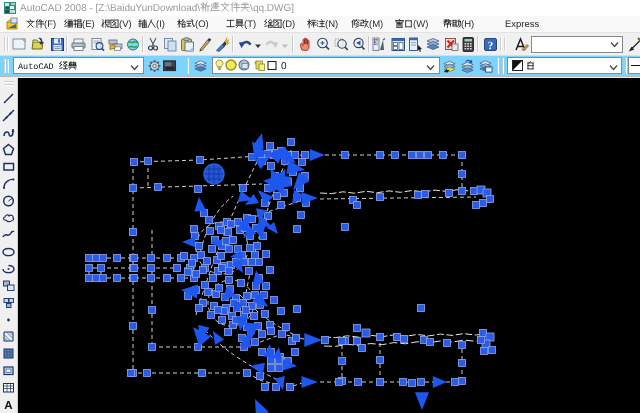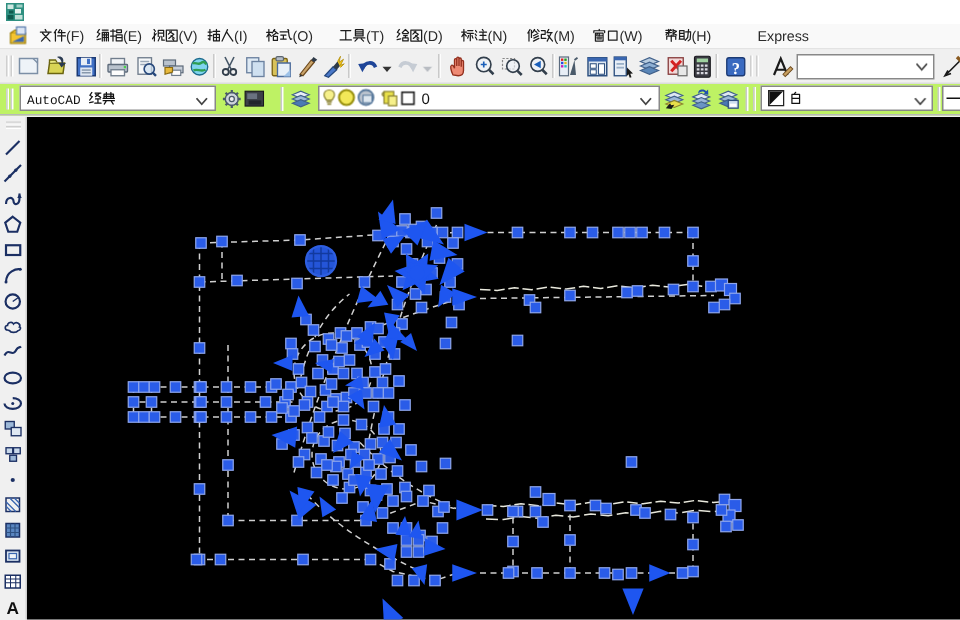--- a/index.html
+++ b/index.html
@@ -2,41 +2,52 @@
 <html><head><meta charset="utf-8"><style>
 *{margin:0;padding:0;box-sizing:border-box}
 html,body{width:640px;height:413px;overflow:hidden;background:#f0f0f0;text-rendering:geometricPrecision;
  font-family:"Liberation Sans",sans-serif}
 .abs{position:absolute;transform:translateZ(0)}
 #titlebar{position:absolute;left:0;top:0;width:640px;height:16px;background:#fff}
 #title{position:absolute;left:20px;top:2px;font-size:10px;color:#98989a;white-space:nowrap;transform:translateZ(0)}
 #menubar{position:absolute;left:0;top:16px;width:640px;height:17px;background:#f9f9f9;border-bottom:1px solid #e3e3e3}
 .mi{position:absolute;top:3px;font-size:9.5px;color:#2a2a2a;white-space:nowrap;transform:translateZ(0)}
 #row1{position:absolute;left:0;top:33px;width:640px;height:23px;background:#f0f0f0;border-bottom:1px solid #dcdcdc}
-#row2{position:absolute;left:0;top:56px;width:640px;height:21px;background:#bef264;border-bottom:1px solid #b8b8b8}
+#row2{position:absolute;left:0;top:56px;width:640px;height:21px;background:#7dd3fc;border-bottom:1px solid #b8b8b8}
 .ic{position:absolute;top:3px;width:17px;height:17px}
 .ic2{position:absolute;top:2px;width:16px;height:16px}
 .sep{position:absolute;top:3px;width:1px;height:16px;background:#c9c9c9;box-shadow:1px 0 0 #fdfdfd}
 .sep2{position:absolute;top:2px;width:1px;height:16px;background:#c9c9c9;box-shadow:1px 0 0 #fdfdfd}
 .grip{position:absolute;top:4px;width:1px;height:14px;background:#cfcfcf;box-shadow:1px 0 0 #fff}
 .combo{position:absolute;background:#fff;border:1px solid #888;}
 #lefttb{position:absolute;left:0;top:78px;width:18px;height:335px;background:#f0f0f0;border-right:1px solid #cfcfcf}
 .lic{position:absolute;left:1px;width:15px;height:15px}
 #canvas{position:absolute;left:18px;top:78px;width:622px;height:335px;background:#000}
 </style></head><body>
 <div id="titlebar">
 <svg class="abs" style="left:4px;top:2px" width="12" height="12" viewBox="0 0 12 12">
 <rect x="0" y="0" width="12" height="12" fill="#2e8f80"></rect>
 <rect x="1" y="1" width="4" height="3" fill="#cfe8e2"></rect>
       <rect x="7" y="1" width="4" height="2" fill="#9fd0c6"></rect>
 <rect x="2" y="5" width="3" height="2" fill="#0f5a4e"></rect>
       <rect x="6" y="4" width="4" height="3" fill="#e4f2ee"></rect>
 <rect x="1" y="8" width="4" height="3" fill="#0f5a4e"></rect>
       <rect x="6" y="8" width="5" height="3" fill="#bfe0d8"></rect>
 </svg>
+<div id="title"><span>AutoCAD 2008 - [Z:\BaiduYunDownload\</span><svg width="10" height="10" viewBox="0 0 12 12" style="display:inline-block;vertical-align:-1px">
+        <path d="M3.4,0.6L4.2,1.8 M1.0,2.6L6.2,2.6 M2.0,3.8L5.0,6.0 M5.0,3.8L2.0,6.0 M1.2,7.0L6.0,7.0 M3.6,7.0L3.6,11.2 M8.6,0.8L6.8,3.2 M6.8,3.2L6.8,11.2 M6.8,4.8L11.2,4.8 M9.6,4.8L9.6,11.2" stroke="#98989a" stroke-width="1.0" fill="none" stroke-linecap="round"></path>
+      </svg><svg width="10" height="10" viewBox="0 0 12 12" style="display:inline-block;vertical-align:-1px">
+        <path d="M4.0,1.4L10.0,1.4 M4.0,3.3L10.0,3.3 M3.6,5.2L10.4,5.2 M4.0,7.2L10.0,7.2 M7.0,0.8L7.0,7.8 M2.6,2.6L1.6,5.2 M2.8,6.2L1.2,10.2 M1.2,10.2L11.2,10.2" stroke="#98989a" stroke-width="1.0" fill="none" stroke-linecap="round"></path>
+      </svg><svg width="10" height="10" viewBox="0 0 12 12" style="display:inline-block;vertical-align:-1px">
+        <path d="M5.5,0.8L6.3,2.2 M1.2,3.2L10.8,3.2 M8.8,4.2L2.2,11.2 M3.2,4.2L9.8,11.2" stroke="#98989a" stroke-width="1.0" fill="none" stroke-linecap="round"></path>
+      </svg><svg width="10" height="10" viewBox="0 0 12 12" style="display:inline-block;vertical-align:-1px">
+        <path d="M3.6,0.8L1.6,3.8 M2.6,3.2L2.6,11.2 M6.8,0.8L5.2,3.2 M5.0,3.6L11.2,3.6 M4.6,6.6L11.6,6.6 M8.1,1.6L8.1,11.2" stroke="#98989a" stroke-width="1.0" fill="none" stroke-linecap="round"></path>
+      </svg><svg width="10" height="10" viewBox="0 0 12 12" style="display:inline-block;vertical-align:-1px">
+        <path d="M3.8,1.2L3.8,2.6 M8.2,1.2L8.2,2.6 M1.6,3.2L10.4,3.2 M6.0,1.0L6.0,6.6 M1.0,6.6L11.0,6.6 M5.6,7.0L1.8,11.2 M6.4,7.0L10.2,11.2" stroke="#98989a" stroke-width="1.0" fill="none" stroke-linecap="round"></path>
+      </svg><span>\qq.DWG]</span></div>
 </div>
 <div id="menubar">
 <svg class="abs" style="left:5px;top:1px" width="14" height="14" viewBox="0 0 14 14">
 <path d="M2,5 L2,12 L12,12 L12,5 Z" fill="#f4c430" stroke="#9a7b00" stroke-width="0.8"></path>
 <path d="M2,5 L5,3 L8,3 L8,5" fill="#f4c430" stroke="#9a7b00" stroke-width="0.8"></path>
 <rect x="6" y="1" width="6" height="5" fill="#dce6f4" stroke="#5577aa" stroke-width="0.8"></rect>
 <path d="M3,11 L11,7 L11,11 Z" fill="#3a66b0"></path>
 </svg>
 <div class="mi" style="left:26px"><svg width="9" height="9" viewBox="0 0 12 12" style="display:inline-block;vertical-align:-1px">
         <path d="M5.5,0.8L6.3,2.2 M1.2,3.2L10.8,3.2 M8.8,4.2L2.2,11.2 M3.2,4.2L9.8,11.2" stroke="#1c1c1c" stroke-width="1.1" fill="none" stroke-linecap="round"></path>

